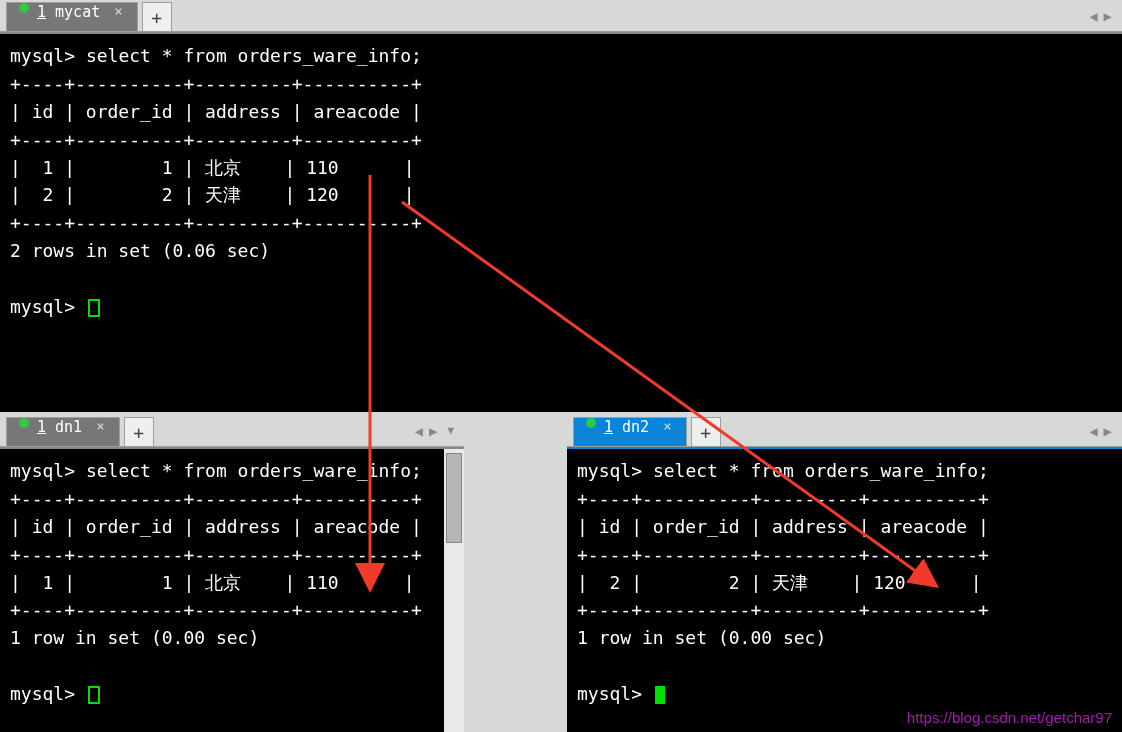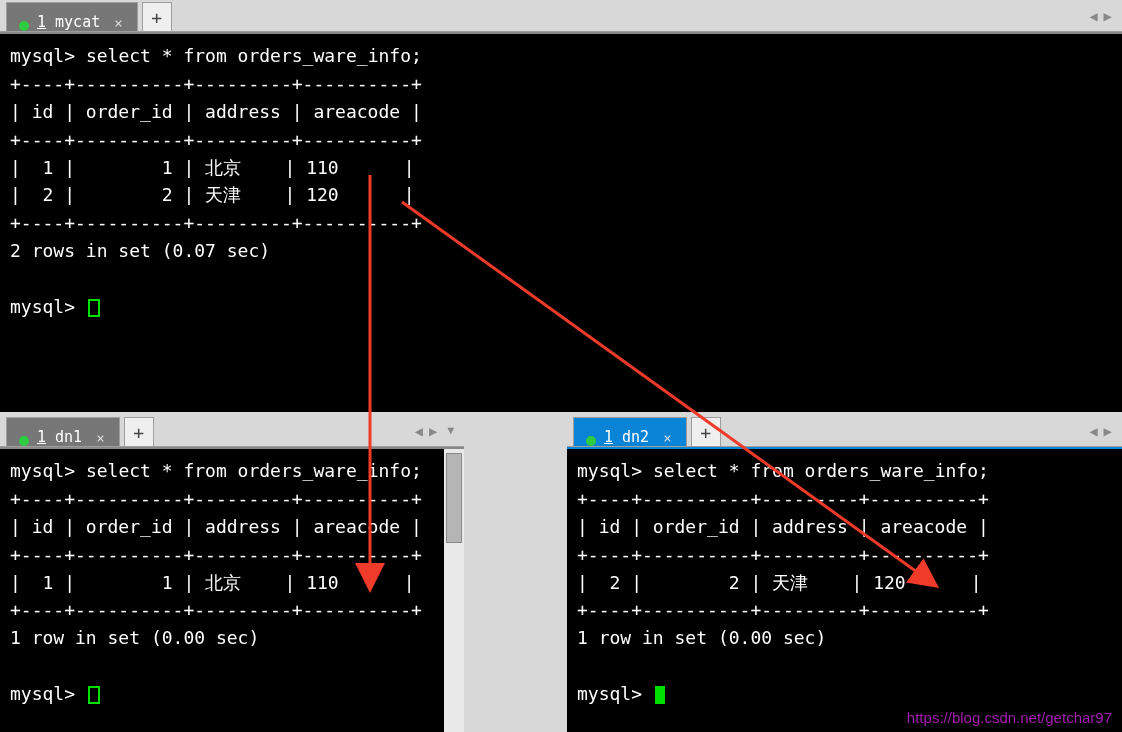--- a/index.html
+++ b/index.html
@@ -23,21 +23,21 @@
   height: 32px;
   background: #d8d8d8;
   border-bottom: 1px solid #9e9e9e;
   display: flex;
   align-items: stretch;
   padding-left: 6px;
   position: relative;
 }
 .tab {
   display: flex;
-  align-items: flex-end;
+  align-items: flex-start;
   gap: 8px;
   padding: 0 12px;
   border: 1px solid #9e9e9e;
   border-bottom: none;
   background: #bfbfbf;
   color: #fff;
   font-size: 15px;
   margin-top: 2px;
   margin-right: 4px;
   cursor: pointer;
@@ -147,21 +147,21 @@
     </div>
   </div>
   <div class="term-wrap gray-border">
     <div class="term"><span>mysql&gt;</span> <span>select * from orders_ware_info;</span>
 <span>+----+----------+---------+----------+</span>
 <span>| id | order_id | address | areacode |</span>
 <span>+----+----------+---------+----------+</span>
 |  <span>1</span> |        <span>1</span> | <span>北京</span>    | <span>110</span>      |
 |  <span>2</span> |        <span>2</span> | <span>天津</span>    | <span>120</span>      |
 <span>+----+----------+---------+----------+</span>
-<span>2 rows in set (0.07 sec)</span>
+<span>2 rows in set (0.06 sec)</span>
 
 <span>mysql&gt;</span> <span class="cursor outline"></span></div>
   </div>
 </div>
 
 <div class="pane pane-bl">
   <div class="tabbar">
     <div class="tab inactive">
       <span class="dot"></span>
       <span class="label">

